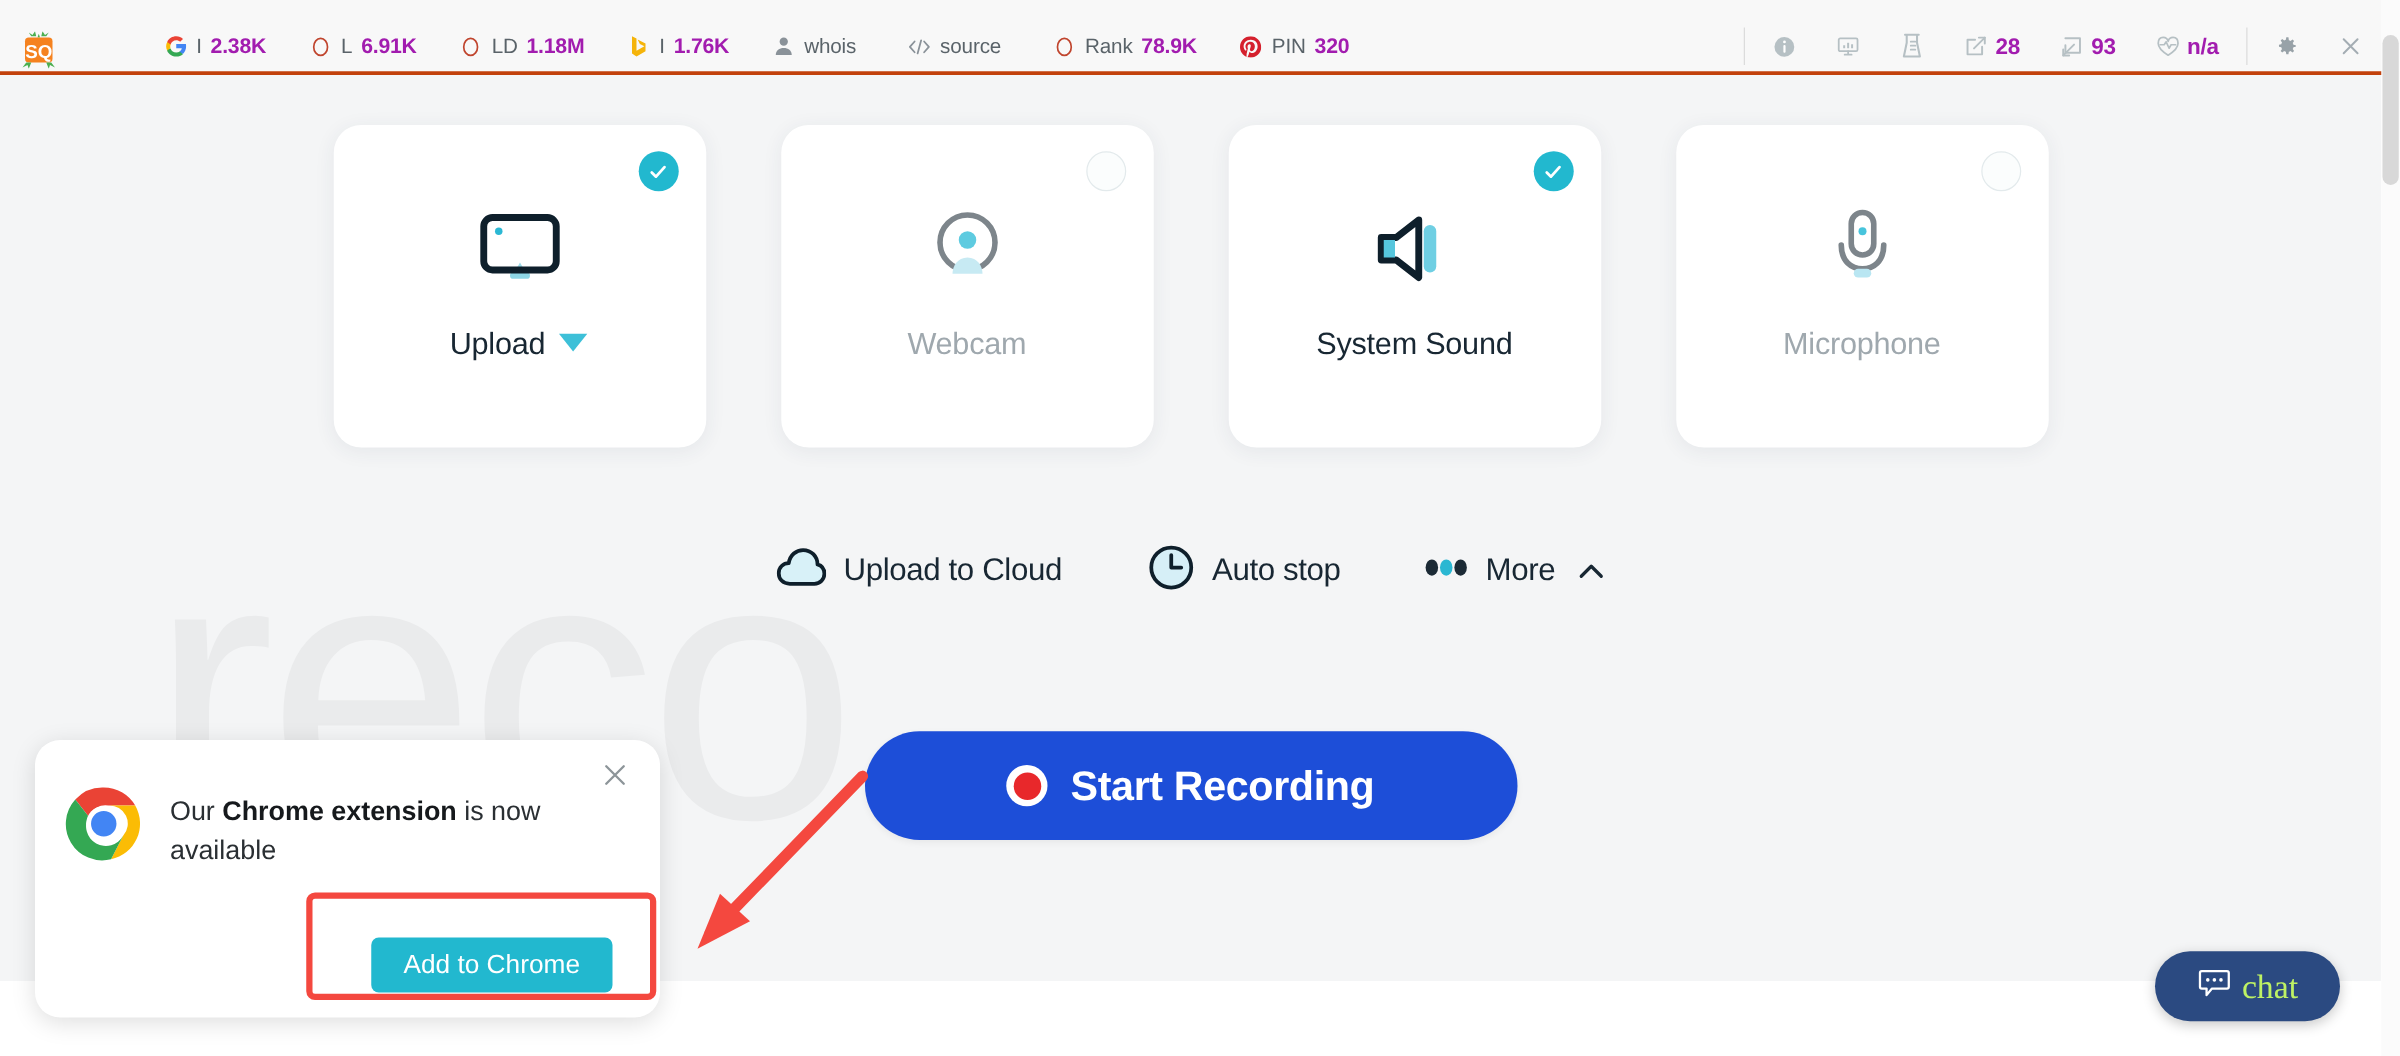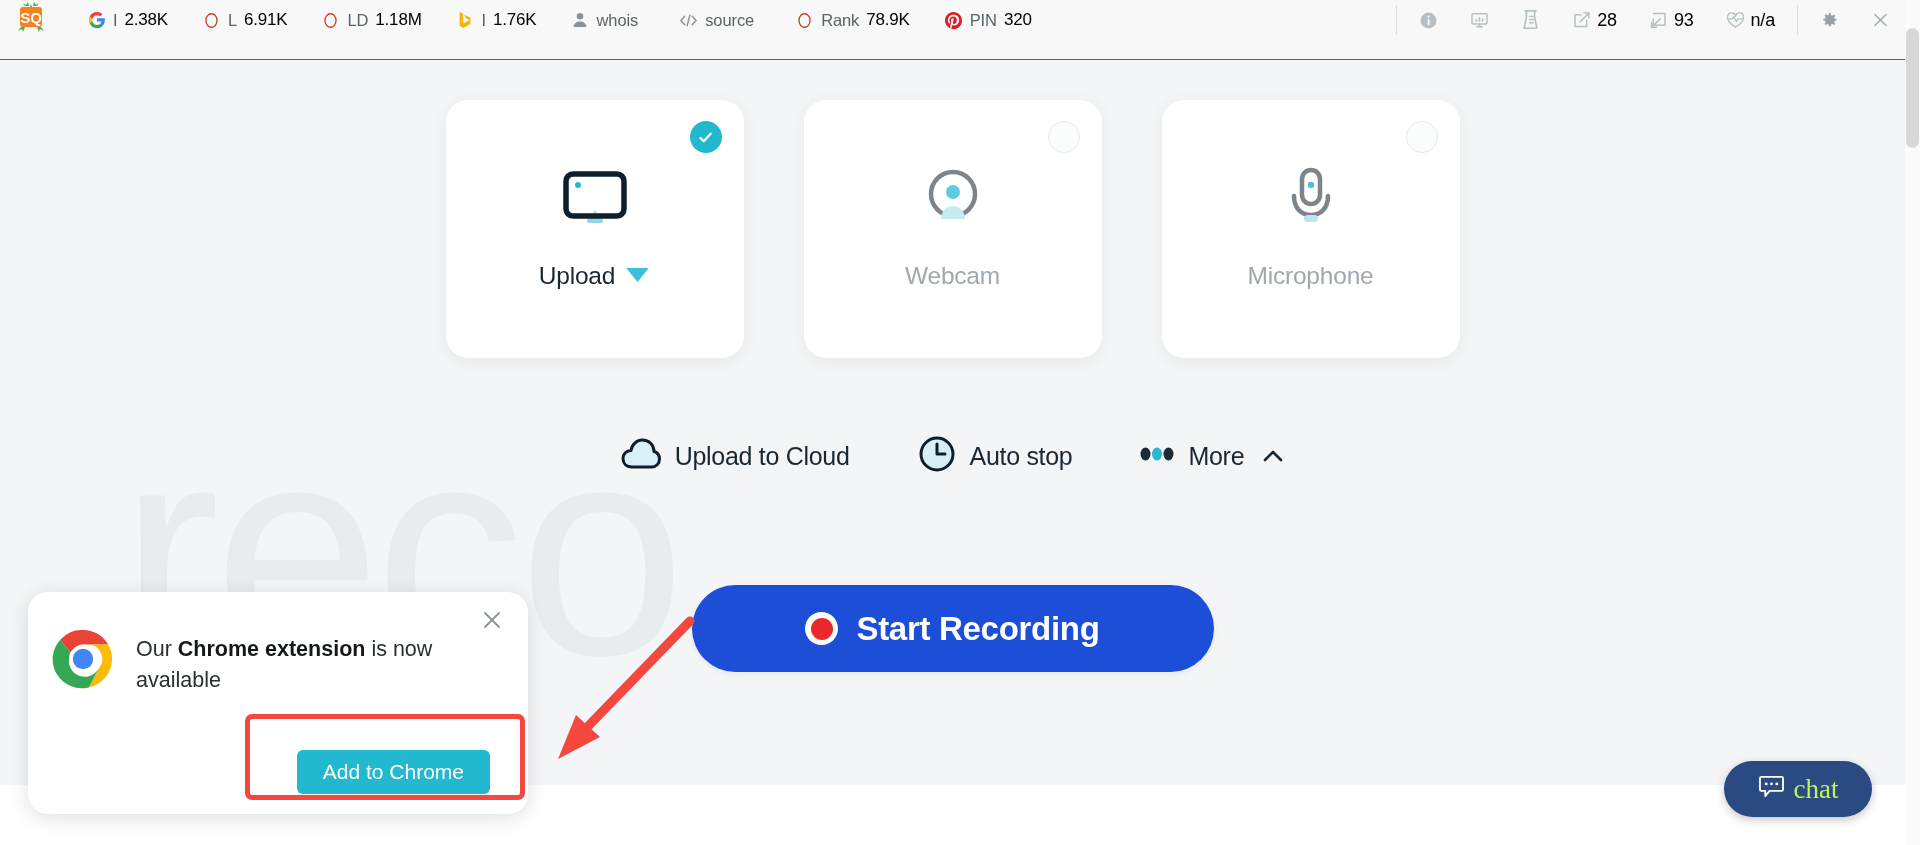--- a/index.html
+++ b/index.html
@@ -9,41 +9,42 @@
     overflow: hidden;
     font-family: "Liberation Sans", sans-serif;
     background: #ffffff;
   }
 
   
   .seo-bar {
     position: absolute; top: 0; left: 0;
     width: 1920px; height: 60px;
     background: #f8f8f8;
-    border-bottom: 1px solid #c2410c;
-    display: flex; align-items: flex-start;
+    border-bottom: 3px solid #c2410c;
+    display: flex; align-items: flex-end;
     padding: 0 14px;
+    gap: 44px;
   }
   .seo-logo {
     width: 34px; height: 34px;
     display: flex; align-items: center; justify-content: center;
     margin-right: 22px;
     flex: 0 0 auto;
   }
   .seo-logo svg { display:block; }
 
   .seo-items { display: flex; align-items: center; gap: 0px; flex: 0 0 auto; }
   .seo-item {
     display: flex; align-items: center; gap: 7px;
     padding: 0 17px; height: 40px;
     cursor: pointer; white-space: nowrap;
   }
   .seo-ico { display: flex; align-items: center; justify-content: center; width: 19px; height: 19px; flex:0 0 auto;}
   .seo-lab { font-size: 16.5px; color: #5a6369; letter-spacing: -0.1px;}
-  .seo-val { font-size: 17px; color: #000000; font-weight: 400; letter-spacing:-0.2px;}
+  .seo-val { font-size: 17px; color: #a21caf; font-weight: 700; letter-spacing:-0.2px;}
 
   .seo-spacer { flex: 1 1 auto; }
 
   .seo-right { display: flex; align-items: center; }
   .seo-divider { width:1px; height:30px; background:#dcdcdc; margin: 0 6px; }
   .seo-rbtn {
     display:flex; align-items:center; gap:6px;
     padding: 0 16px; height: 40px; cursor:pointer;
   }
   .seo-rbtn .seo-val { font-size: 18px; }
@@ -442,20 +443,37 @@
           <circle cx="34" cy="28" r="22" fill="none" stroke="#7d858b" stroke-width="4.5"></circle>
           <circle cx="34" cy="26" r="7" fill="#5ecbe0"></circle>
           <path d="M34 40 C26 40 22 47 22 53 L46 53 C46 47 42 40 34 40 Z" fill="#c7eaf3"></path>
         </svg>
       </div>
       <div class="card-label muted">
         <span>Webcam</span>
       </div>
     </div>
 
+    <div class="card">
+      <div class="card-check on">
+        <svg width="17" height="17" viewBox="0 0 20 20" fill="none" stroke="#ffffff" stroke-width="2.6" stroke-linecap="round" stroke-linejoin="round">
+            <path d="M4 10.5 L8 14.5 L16 5.5"></path>
+          </svg>
+      </div>
+      <div class="card-icon">
+        <svg width="70" height="66" viewBox="0 0 70 66">
+          <rect x="42" y="14" width="10" height="38" rx="5" fill="#6fcfe3"></rect>
+          <path d="M8 24 L8 42 L20 42 L38 56 L38 10 L20 24 Z" fill="none" stroke="#0e1f2b" stroke-width="5.5" stroke-linejoin="round"></path>
+          <rect x="10" y="26" width="9" height="14" fill="#56c6dd"></rect>
+        </svg>
+      </div>
+      <div class="card-label active">
+        <span>System Sound</span>
+      </div>
+    </div>
 
     <div class="card">
       <div class="card-check off"></div>
       <div class="card-icon">
         <svg width="58" height="66" viewBox="0 0 58 66">
           <rect x="20" y="4" width="18" height="34" rx="9" fill="none" stroke="#7d858b" stroke-width="4.5"></rect>
           <circle cx="29" cy="19" r="3.2" fill="#47c4dc"></circle>
           <path d="M12 30 C12 43 20 49 29 49 C38 49 46 43 46 30" fill="none" stroke="#7d858b" stroke-width="4.5" stroke-linecap="round"></path>
           <rect x="22" y="49" width="14" height="7" rx="3.5" fill="#b9e6f2"></rect>
         </svg>

